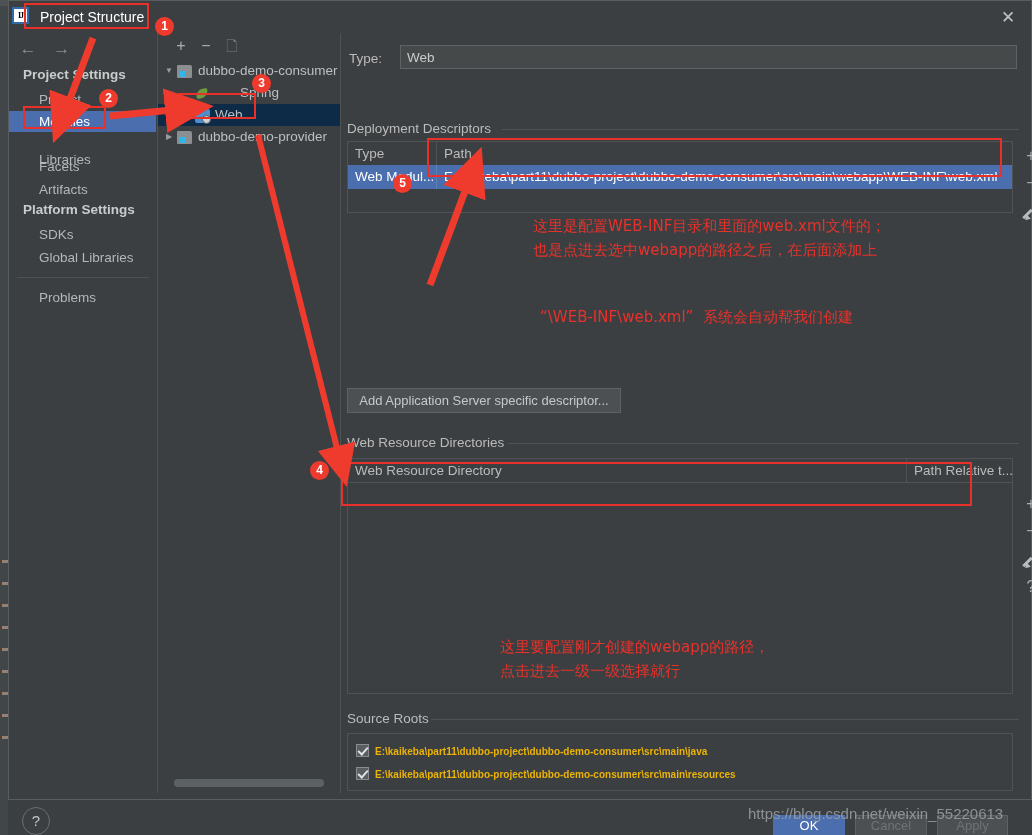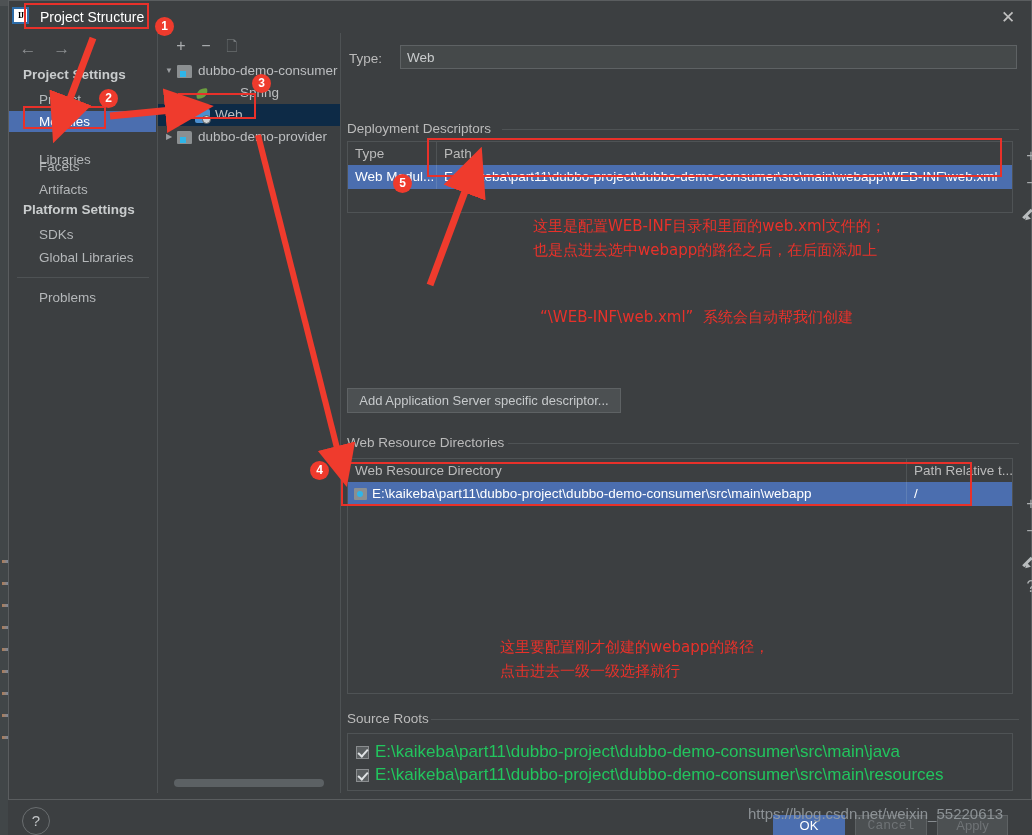--- a/index.html
+++ b/index.html
@@ -419,23 +419,24 @@
     position: absolute;
     background: #3c3f41;
     border: 1px solid #4f5355;
     box-sizing: border-box;
   }
   .sr-item {
     position: absolute;
     left: 8px;
     height: 20px;
     line-height: 20px;
-    font-size: 17px;
-    color: #22c55e;
-    white-space: nowrap;
+    font-size: 10px;
+    color: #eab308;
+    white-space: nowrap;
+    font-weight: bold;
   }
   .ckbox {
     position: relative;
     display: inline-block;
     width: 13px; height: 13px;
     border: 1px solid #8a8d8f;
     background: #5a5e60;
     box-sizing: border-box;
     vertical-align: -2px;
     margin-right: 6px;
@@ -636,27 +637,20 @@
     <div class="group-head" style="left:6px;top:402px;width:672px;">
       <span class="gh-text">Web Resource Directories</span>
       <span class="gh-line" style="left:161px;right:0;"></span>
     </div>
 
     <div class="tbl" style="left:6px;top:425px;width:666px;height:236px;">
       <div class="tbl-head">
         <div class="th" style="left:0;right:106px;">Web Resource Directory</div>
         <div class="th sep" style="right:0;width:106px;">Path Relative t...</div>
       </div>
-      <div class="tbl-row" style="top:23px;">
-        <div class="td" style="left:0;right:106px;padding-left:24px;">E:\kaikeba\part11\dubbo-project\dubbo-demo-consumer\src\main\webapp</div>
-        <span style="position:absolute;left:6px;top:6px;width:13px;height:12px;background:#8b8f91;border-radius:1px;">
-          <span style="position:absolute;left:3px;top:3px;width:6px;height:6px;background:#2fb5e8;border-radius:50%;display:block;"></span>
-        </span>
-        <div class="td sep" style="right:0;width:106px;">/</div>
-      </div>
     </div>
 
     <div class="side-icons" style="left:676px;top:458px;height:110px;">
       <div class="si" style="top:0;">+</div>
       <div class="si" style="top:27px;">−</div>
       <div class="si" style="top:56px;"><span class="pencil"></span></div>
       <div class="si" style="top:83px;">?</div>
     </div>
 
     <div class="group-head" style="left:6px;top:678px;width:672px;">
@@ -675,21 +669,21 @@
 
   </div>
 </div>
 
 <div class="bottombar">
   <div class="help-round">?</div>
 </div>
 <div class="btn primary" style="left:773px;top:815px;width:72px;height:27px;line-height:20px;">
   <span>OK</span>
 </div>
-<div class="btn disabled" style="left:855px;top:815px;width:72px;height:21px;line-height:20px;font-family:Liberation Mono, monospace;">
+<div class="btn disabled" style="left:855px;top:815px;width:72px;height:21px;line-height:20px;">
   <span>Cancel</span>
 </div>
 <div class="btn disabled" style="left:937px;top:815px;width:71px;height:21px;line-height:20px;">
   <span>Apply</span>
 </div>
 <div class="watermark">https://blog.csdn.net/weixin_55220613</div>
 
 <div class="anno-box" style="left:24px;top:3px;width:125px;height:26px;"></div>
 <div class="anno-box" style="left:23px;top:106px;width:83px;height:23px;"></div>
 <div class="anno-box" style="left:178px;top:93px;width:78px;height:26px;"></div>

